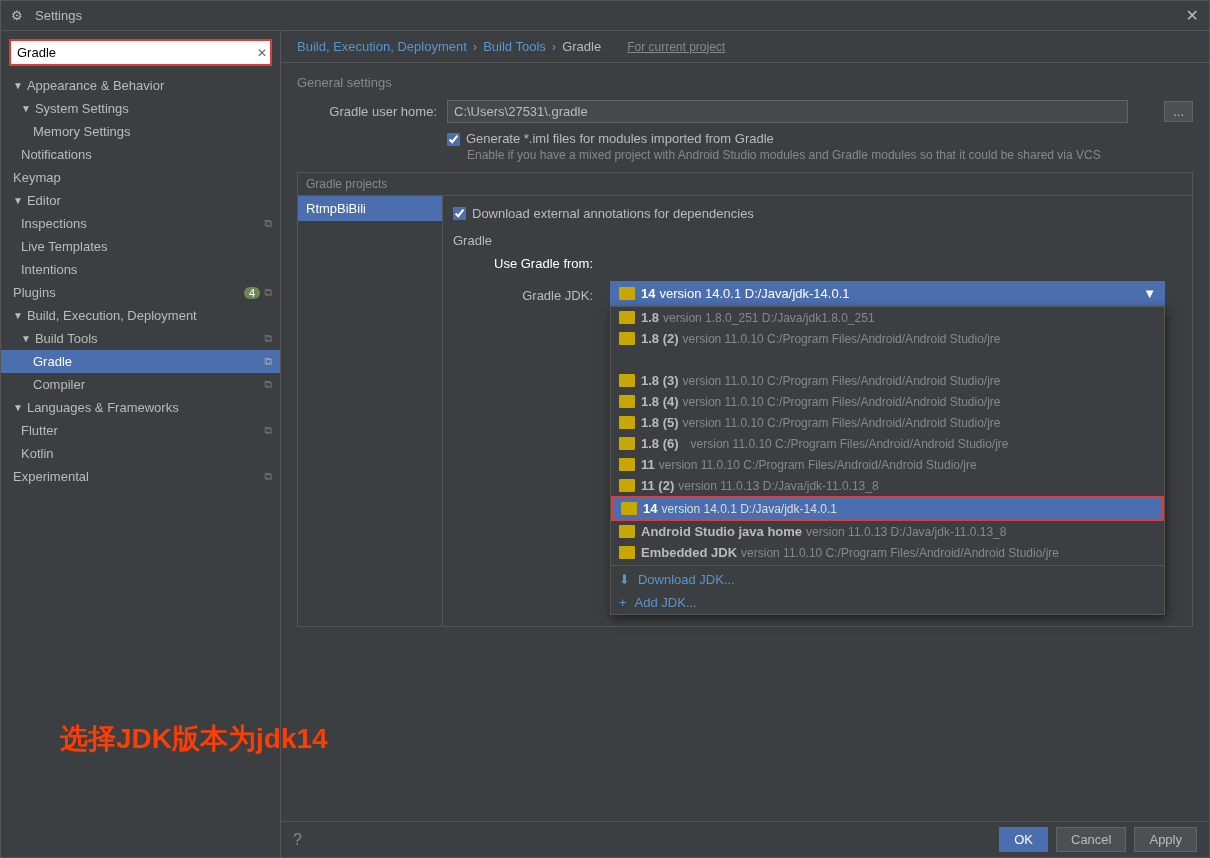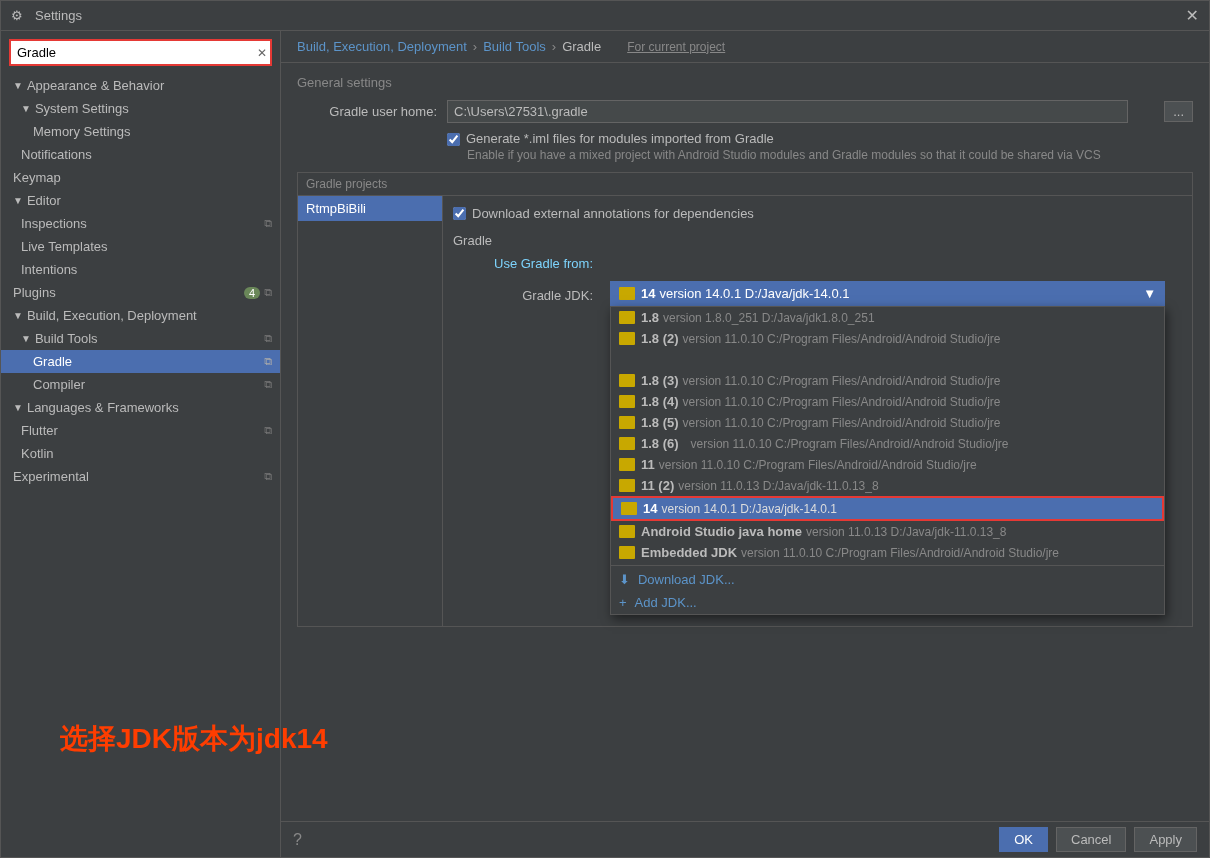--- a/index.html
+++ b/index.html
@@ -179,21 +179,21 @@
             <div style="flex:1;padding:10px;">
 
               <div style="display:flex;align-items:center;margin-bottom:12px;">
                 <input type="checkbox" checked="" style="margin-right: 6px; accent-color: rgb(75, 110, 175);">
                 <span style="color:#bbbbbb;font-size:13px;">Download external annotations for dependencies</span>
               </div>
 
               <div style="color:#bbbbbb;font-size:13px;margin-bottom:8px;font-weight:normal;">Gradle</div>
 
               <div style="display:flex;align-items:center;margin-bottom:10px;">
-                <span style="color:#7dd3fc;min-width:140px;text-align:right;margin-right:10px;">Use Gradle from:</span>
+                <span style="color:#ffffff;min-width:140px;text-align:right;margin-right:10px;">Use Gradle from:</span>
               </div>
 
               <div style="display:flex;align-items:center;margin-bottom:8px;gap:7px;">
                 <span style="color:#bbbbbb;min-width:140px;text-align:right;margin-right:10px;padding-top:4px;">Gradle JDK:</span>
                 <div style="position:relative;">
 
                   <div style="background:#4b6eaf;color:#fff;border:1px solid #4b6eaf;padding:4px 8px;display:flex;align-items:center;cursor:pointer;min-width:555px;">
                     <span style="display:inline-block;width:16px;height:13px;background:#c8a800;border-radius:1px;margin-right:6px;position:relative;"></span>
                     <span style="font-weight:bold;margin-right:4px;">14</span>
                     <span>version 14.0.1 D:/Java/jdk-14.0.1</span>

